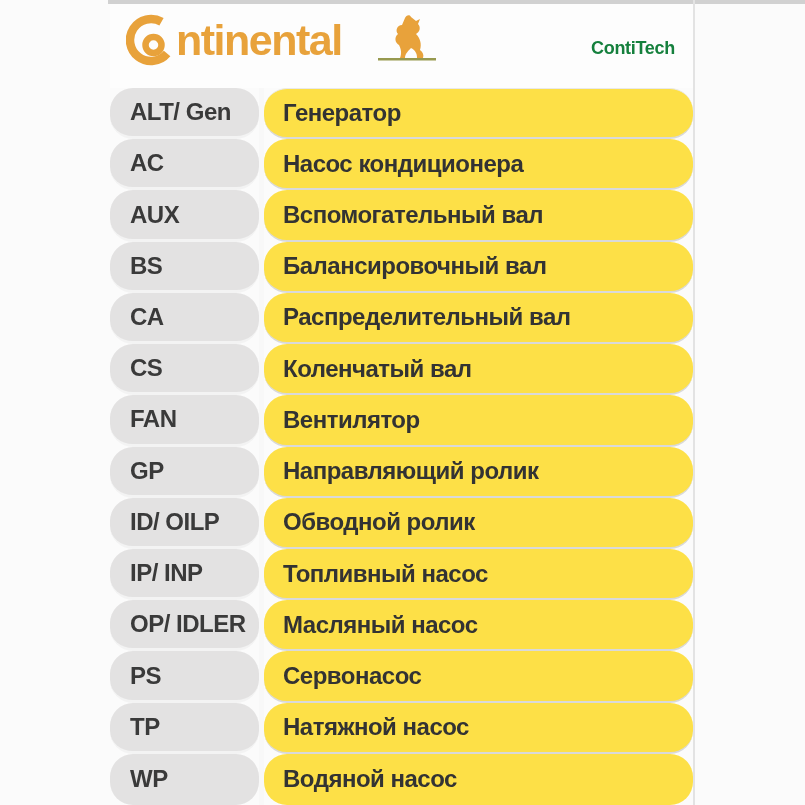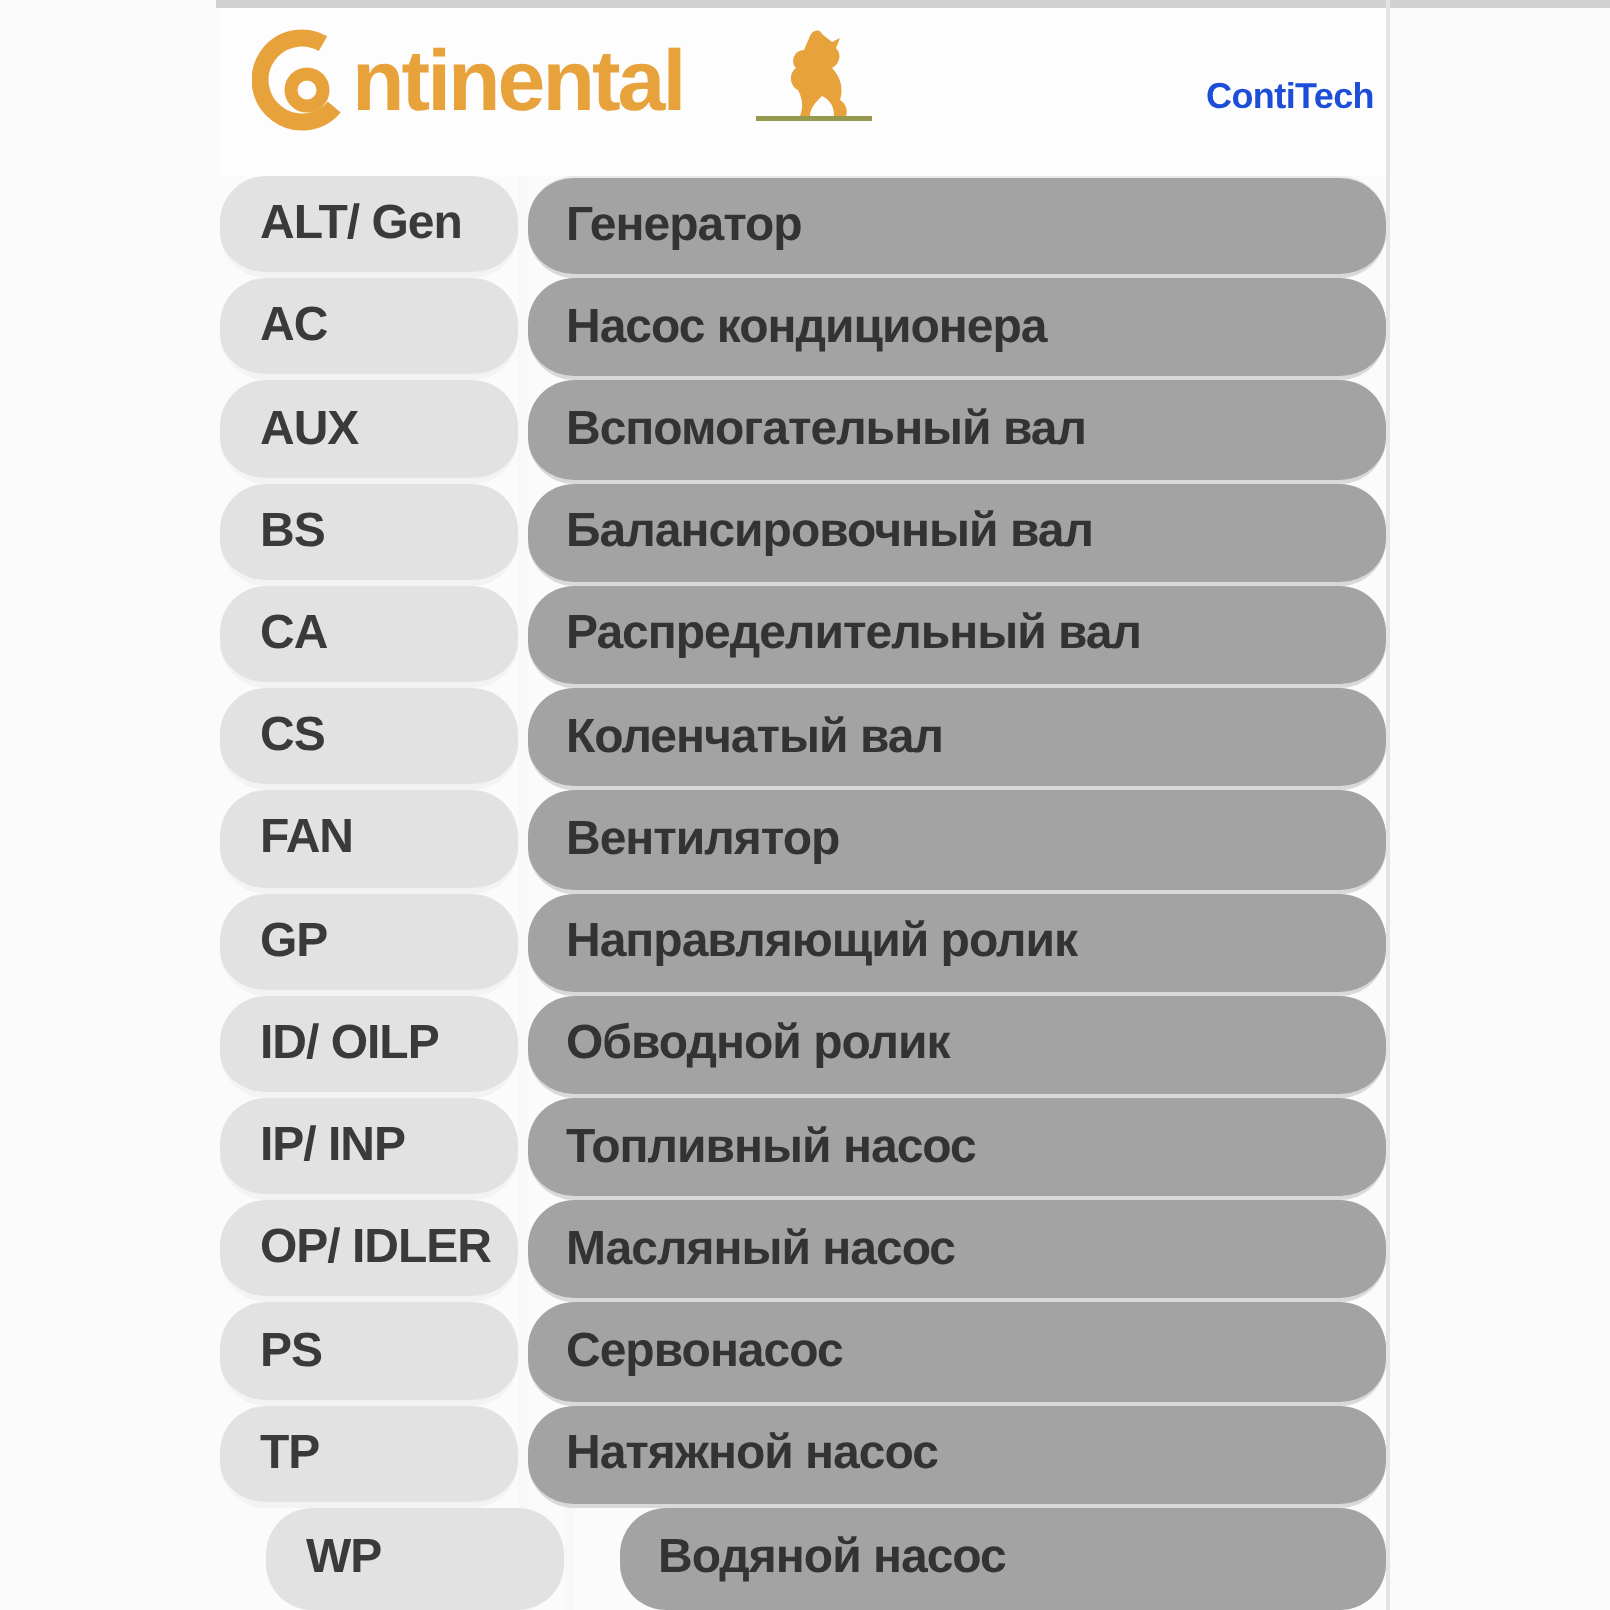--- a/index.html
+++ b/index.html
@@ -13,22 +13,22 @@
   
   .top-strip{position:absolute;left:108px;top:0;width:697px;height:4px;background:#c9c9c9;opacity:.85;}
 
   
   .vline{position:absolute;left:693px;top:0;width:2px;height:805px;background:#e3e3e3;}
 
   
   .header{position:absolute;left:110px;top:4px;width:583px;height:84px;background:#fdfdfd;}
   .logo{position:absolute;left:16px;top:8px;width:310px;height:58px;}
   .contitech{
-    position:absolute;right:6px;top:34px;
-    font-size:18px;font-weight:bold;color:#1d4ed8;letter-spacing:-0.3px;
+    position:absolute;right:18px;top:34px;
+    font-size:18px;font-weight:bold;color:#15803d;letter-spacing:-0.3px;
   }
 
   
   .table{
     position:absolute;left:110px;top:88px;width:583px;height:717px;
     display:flex;flex-direction:column;
   }
   .row{flex:1;display:flex;min-height:0;}
   .cell{
     display:flex;align-items:center;box-sizing:border-box;
@@ -36,25 +36,25 @@
     white-space:nowrap;
     border-radius:23px;
   }
   .cell.abbr{
     width:149px;padding-left:20px;
     background:#e3e2e2;border-bottom:3px solid #f3f3f3;
   }
   .gutter{width:5px;background:#f8f8f8;}
   .cell.name{
     flex:1;padding-left:19px;
-    background:#a3a3a3;border-bottom:2px solid #d9d9d9;color:#333;
+    background:#fde047;border-bottom:2px solid #d9d9d9;color:#333;
   }
   .row:first-child .cell.name{border-top:1px solid #e9e9e9;}
   .row:last-child .cell.abbr,
-  .row:last-child .cell.name{border-bottom:none;margin-left:23px;}
+  .row:last-child .cell.name{border-bottom:none;}
 </style>
 </head>
 <body>
 
 <div class="page">
 
   <div class="top-strip"></div>
 
   <div class="header">
     <svg class="logo" viewBox="0 0 310 58" width="310" height="58" aria-hidden="true">

